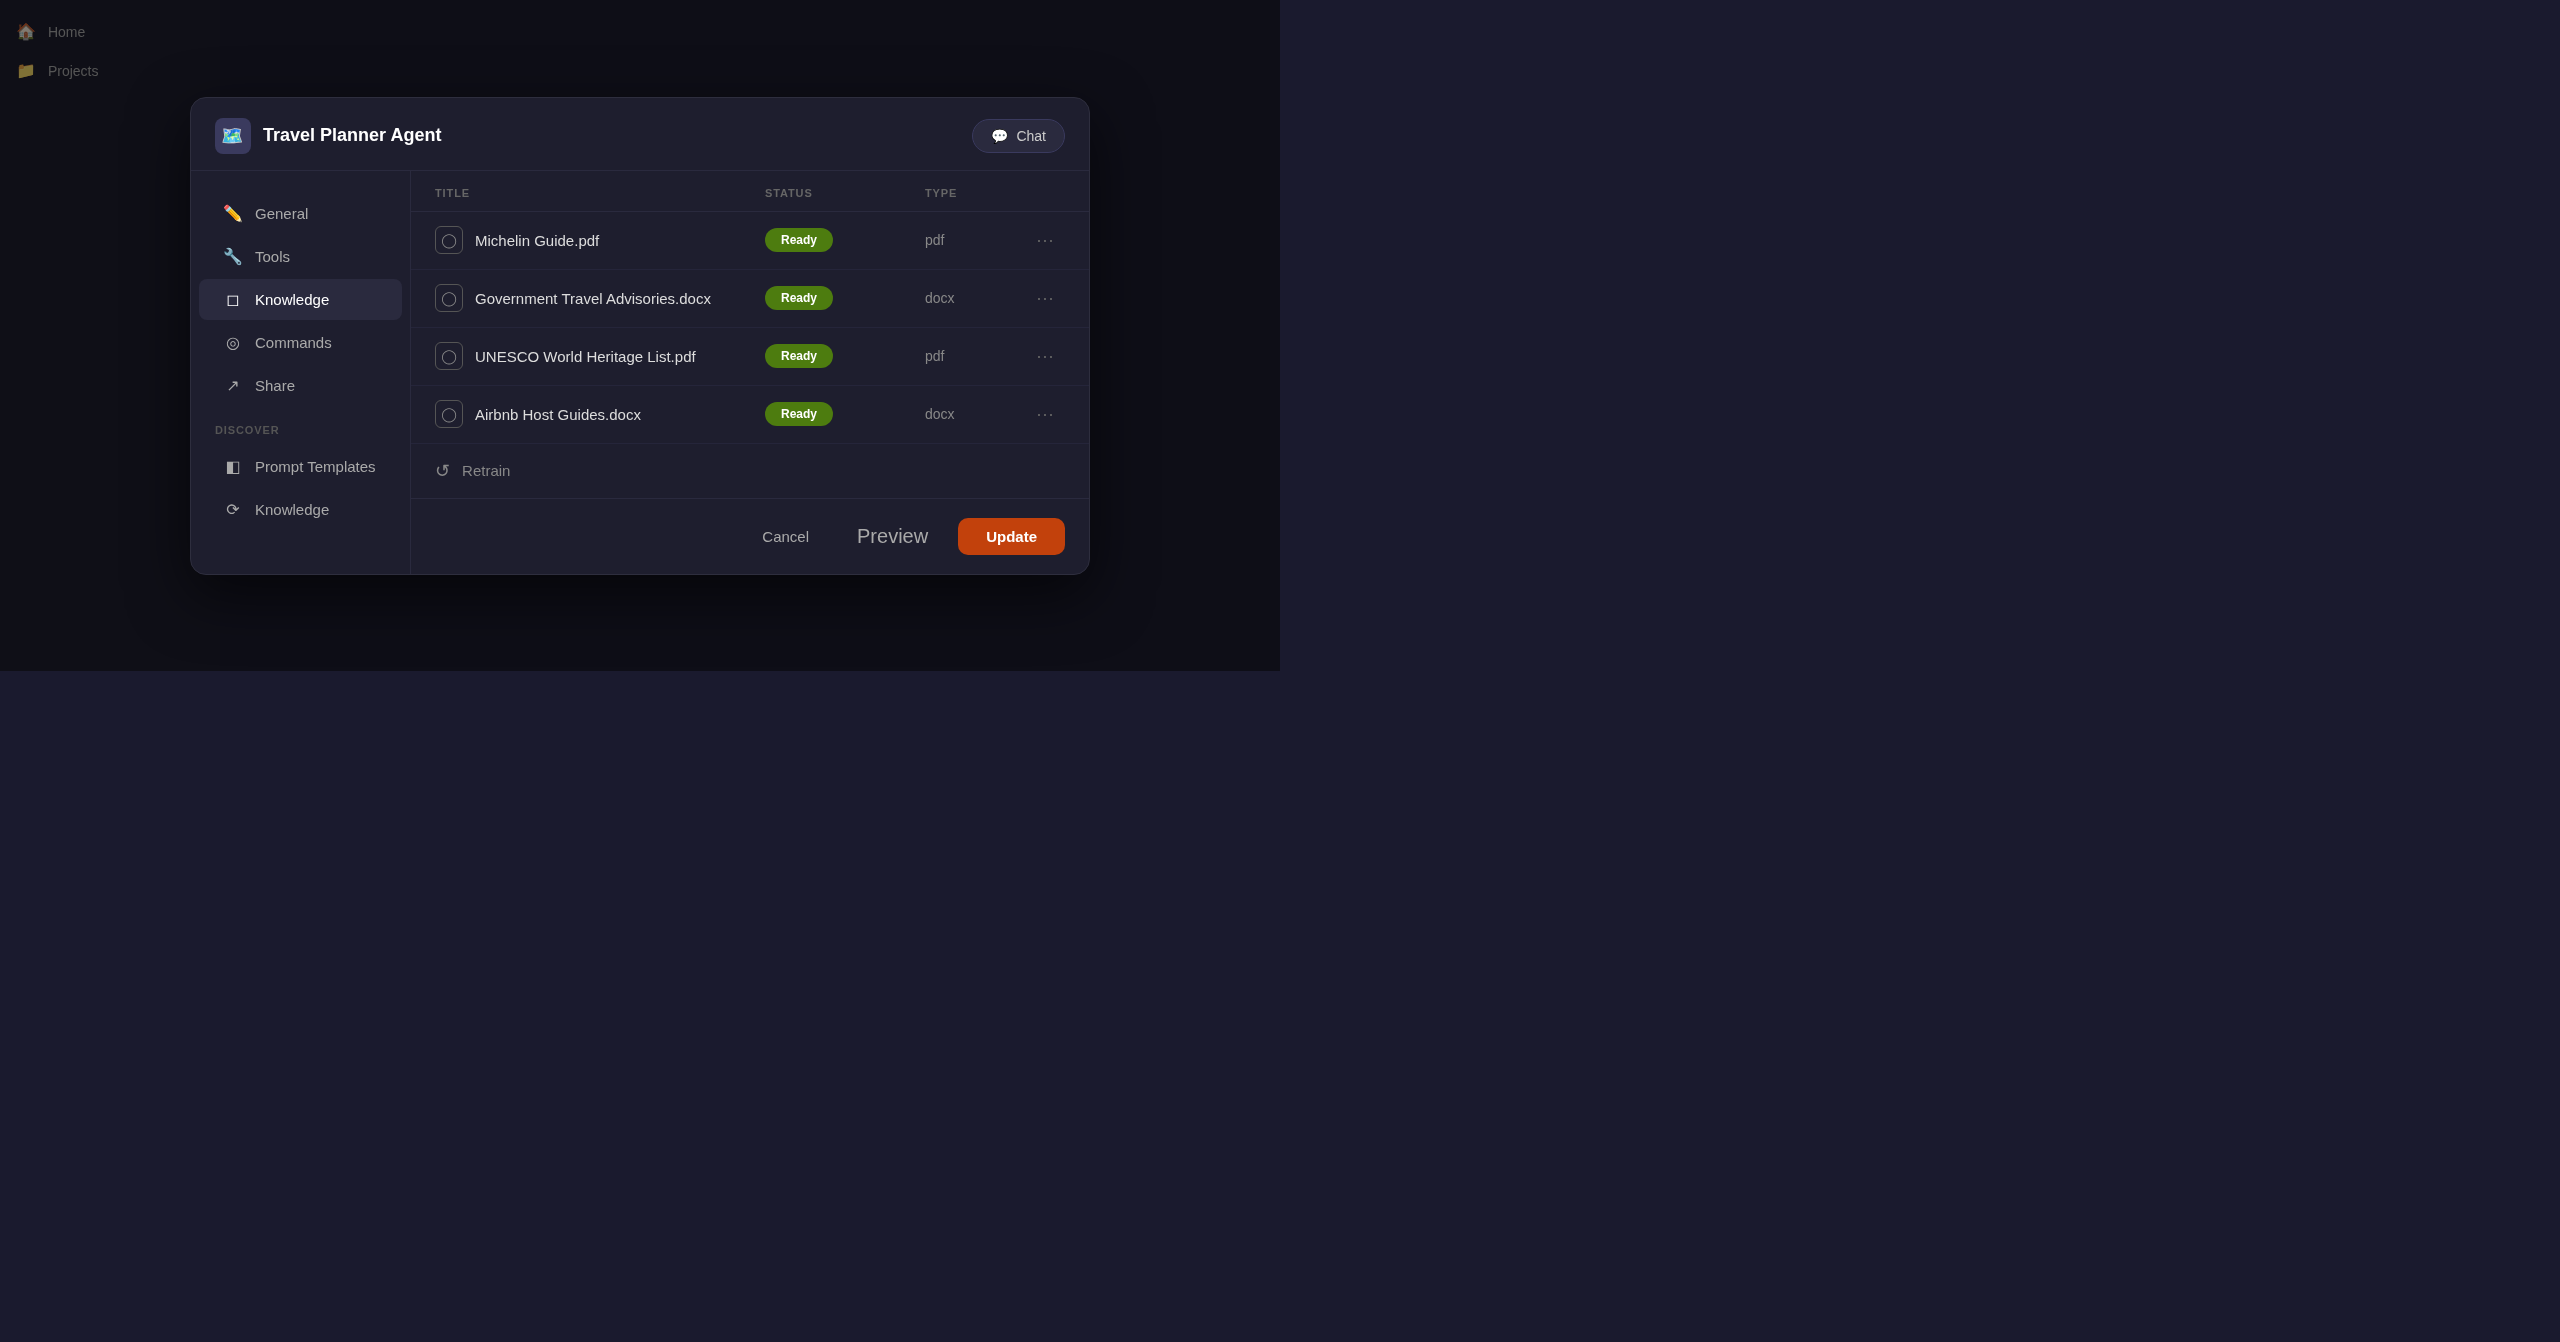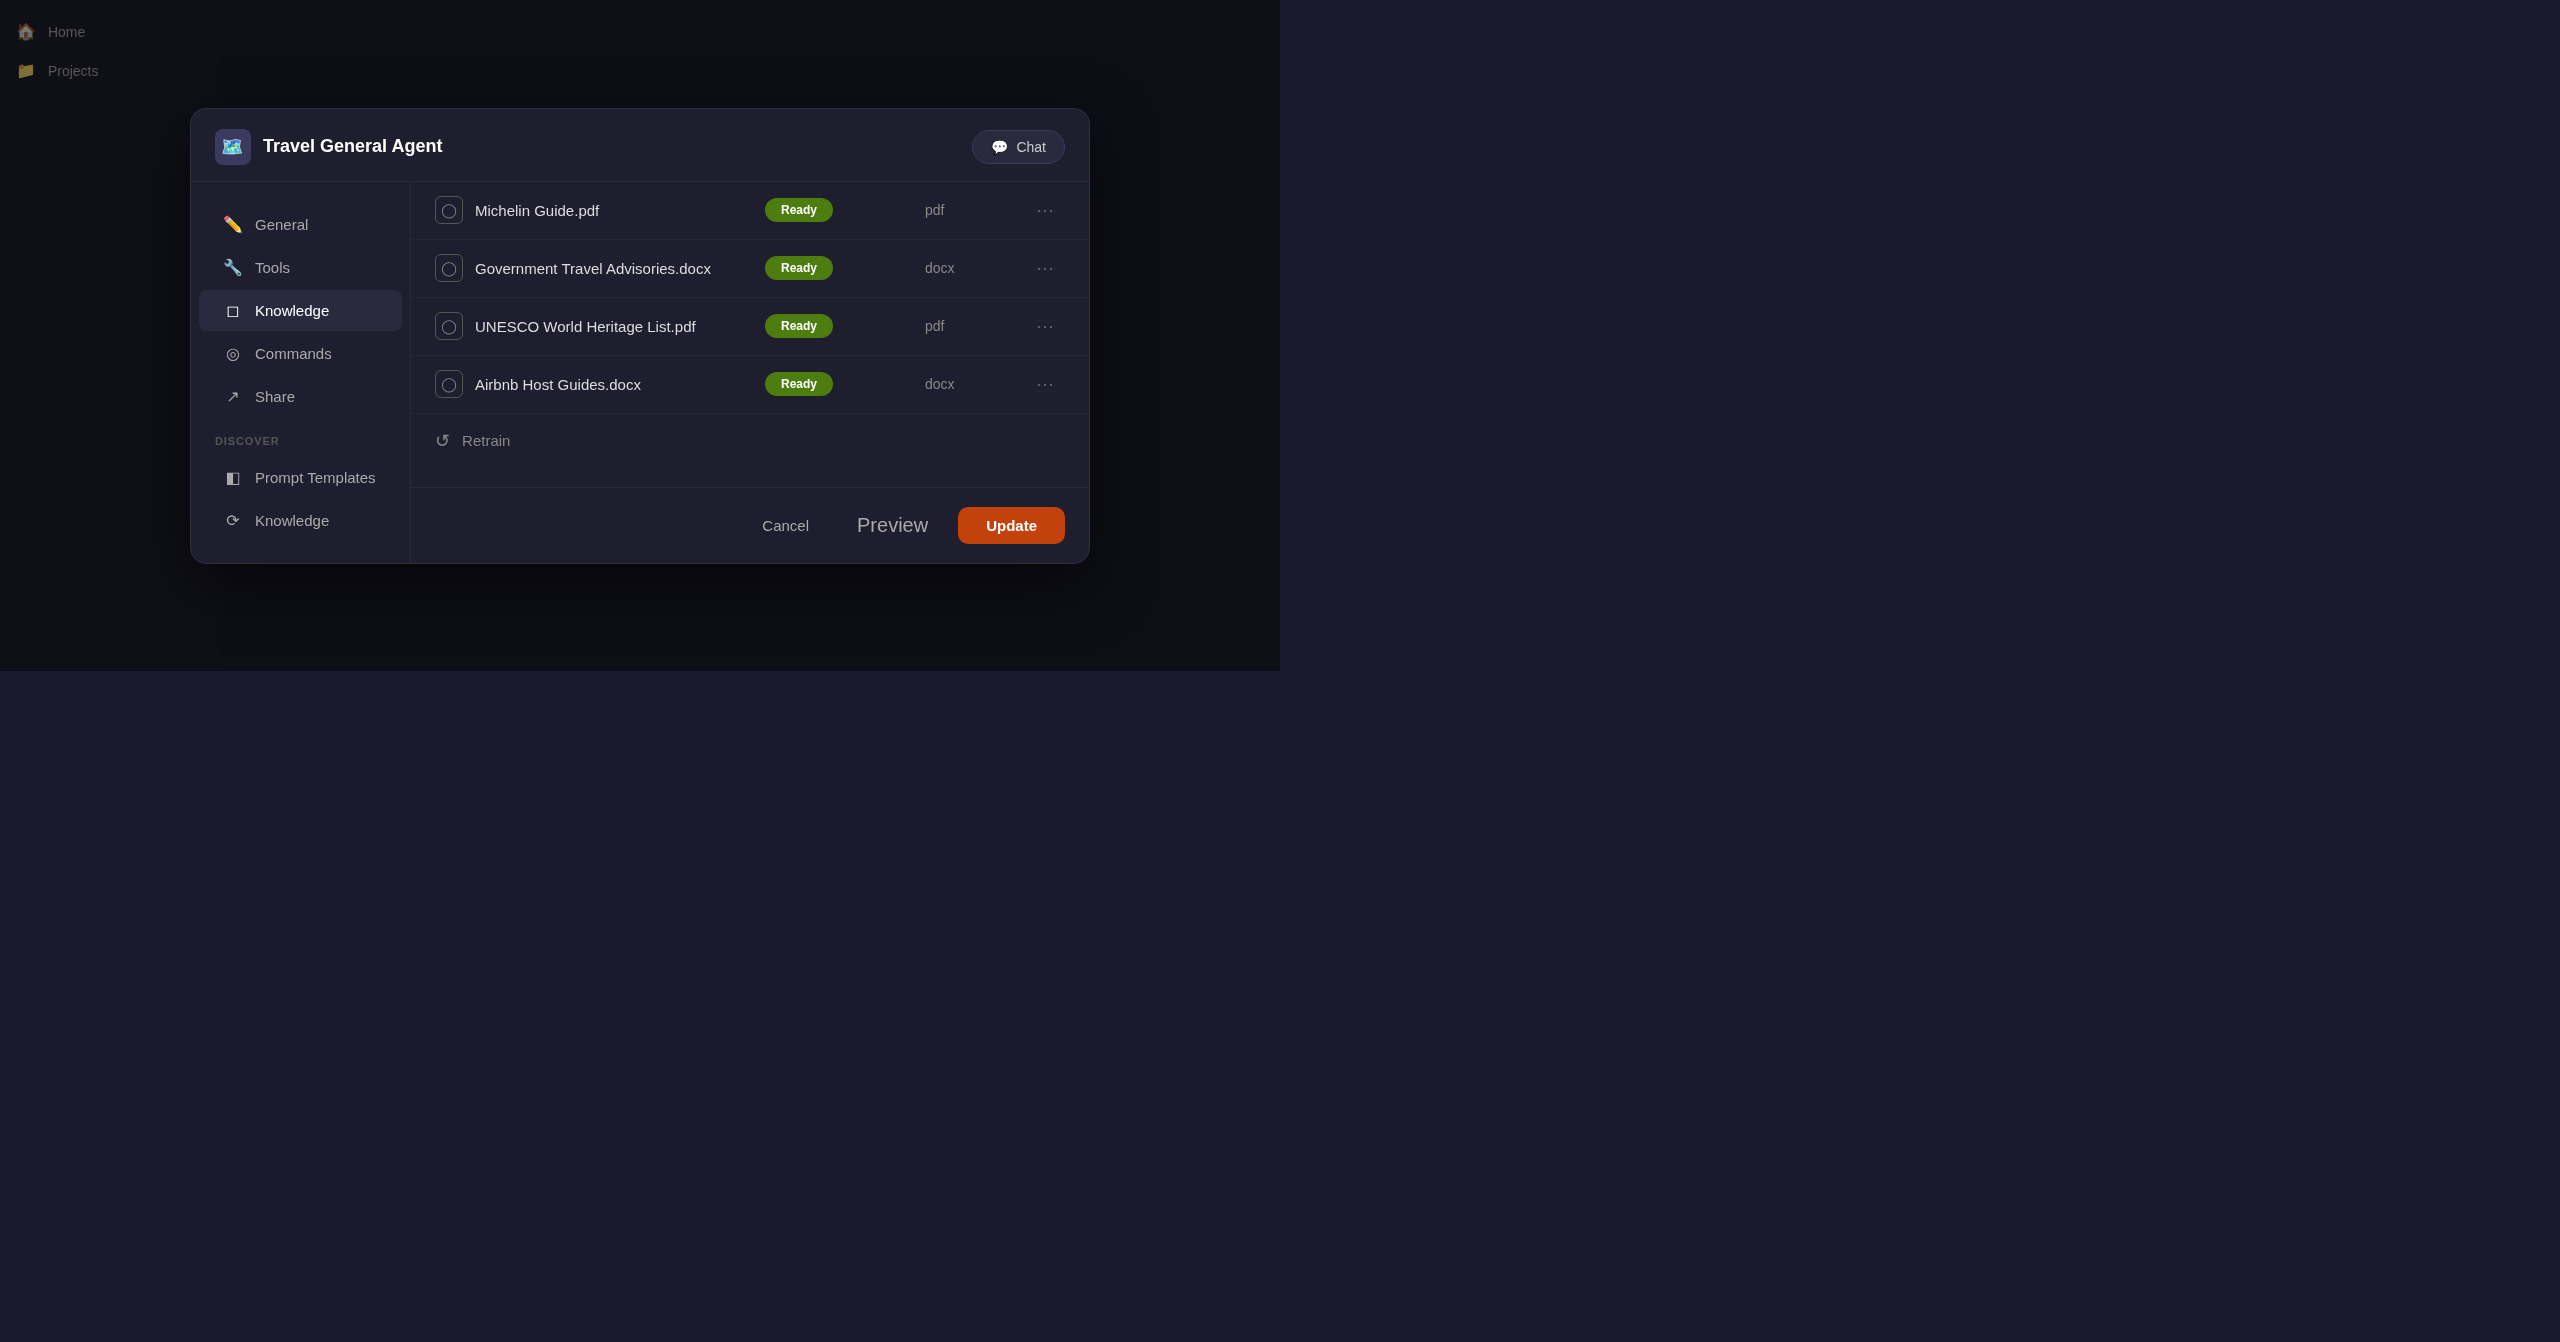--- a/index.html
+++ b/index.html
@@ -318,21 +318,21 @@
 </div>
 
 <div class="modal-overlay">
   <div class="modal">
 
     <div class="modal-header">
       <div class="modal-title">
         <div class="modal-title-icon">
           <span>🗺️</span>
         </div>
-        <span>Travel General Agent</span>
+        <span>Travel Planner Agent</span>
       </div>
       <button class="chat-btn">
         <span>💬</span>
         <span>Chat</span>
       </button>
     </div>
 
     <div class="modal-body">
 
       <div class="modal-nav">
@@ -364,20 +364,26 @@
           <span>Prompt Templates</span>
         </div>
         <div class="nav-item">
           <span class="nav-icon">⟳</span>
           <span>Knowledge</span>
         </div>
       </div>
 
       <div class="modal-content">
 
+        <div class="table-header">
+          <div class="col-title">TITLE</div>
+          <div class="col-status">STATUS</div>
+          <div class="col-type">TYPE</div>
+          <div class="col-actions"></div>
+        </div>
 
         <div class="table-body">
 
           <div class="table-row">
             <div class="row-title">
               <div class="file-icon">◯</div>
               <span>Michelin Guide.pdf</span>
             </div>
             <div class="row-status">
               <span class="status-badge">Ready</span>

